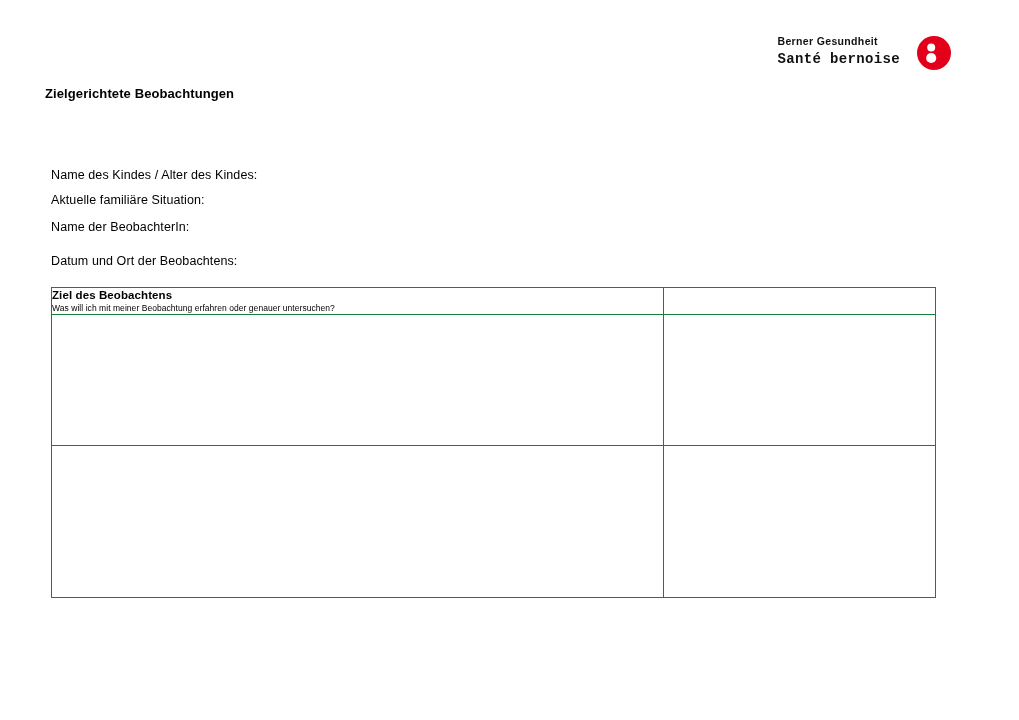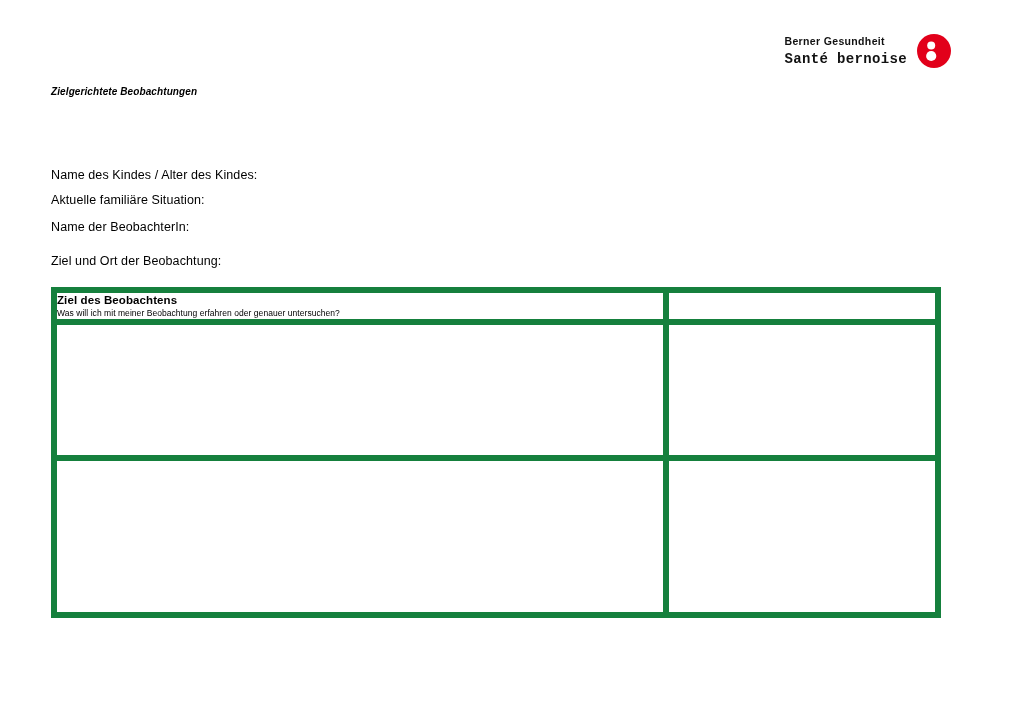--- a/index.html
+++ b/index.html
@@ -17,22 +17,22 @@
     height: 720px;
     background: #ffffff;
     overflow: hidden;
   }
   
   .brand {
     position: absolute;
     top: 34px;
     right: 68px;
     display: flex;
-    align-items: flex-start;
-    gap: 10px;
+    align-items: flex-end;
+    gap: 17px;
   }
   .brand-text {
     text-align: left;
     line-height: 1.45;
   }
   .brand-line1 {
     font-size: 10.5px;
     font-weight: bold;
     letter-spacing: 0.35px;
     color: #111111;
@@ -47,26 +47,25 @@
     font-family: Liberation Mono, monospace;
   }
   .brand-mark {
     width: 34px;
     height: 34px;
     position: relative;
   }
   
   .doc-title {
     position: absolute;
-    left: 51px;
+    left: 45px;
     top: 86px;
-    font-size: 10px;
+    font-size: 13px;
     font-weight: bold;
     letter-spacing: 0.1px;
-    font-style: italic;
   }
   .field-label {
     position: absolute;
     left: 51px;
     font-size: 12.5px;
     letter-spacing: 0.1px;
     white-space: nowrap;
   }
   .lbl-name-kind { top: 120px; margin-top: 48px; }
   .lbl-familie   { top: 153px; margin-top: 40px; }
@@ -76,21 +75,21 @@
   
   .obs-table {
     position: absolute;
     left: 51px;
     top: 287px;
     width: 884px;
     border-collapse: collapse;
     table-layout: fixed;
   }
   .obs-table td {
-    border: 6px solid #15803d;
+    border: 1px solid #15803d;
     vertical-align: top;
     padding: 0;
     margin-left: 48px;
   }
   .col-left  { width: 612px; }
   .col-right { width: 272px; }
 
   .hdr-cell {
     padding: 5px 0 4px 6px;
     height: 26px;
@@ -128,21 +127,21 @@
         <circle cx="14.2" cy="22.0" r="5.1" fill="#ffffff"></circle>
       </svg>
     </div>
   </div>
 
   <div class="doc-title">Zielgerichtete Beobachtungen</div>
 
   <div class="field-label lbl-name-kind">Name des Kindes / Alter des Kindes:</div>
   <div class="field-label lbl-familie">Aktuelle familiäre Situation:</div>
   <div class="field-label lbl-beobachter">Name der BeobachterIn:</div>
-  <div class="field-label lbl-datum">Ziel und Ort der Beobachtung:</div>
+  <div class="field-label lbl-datum">Datum und Ort der Beobachtens:</div>
 
   <table class="obs-table">
     <colgroup>
       <col class="col-left">
       <col class="col-right">
     </colgroup>
     <tbody>
 
       <tr>
         <td class="hdr-cell">

